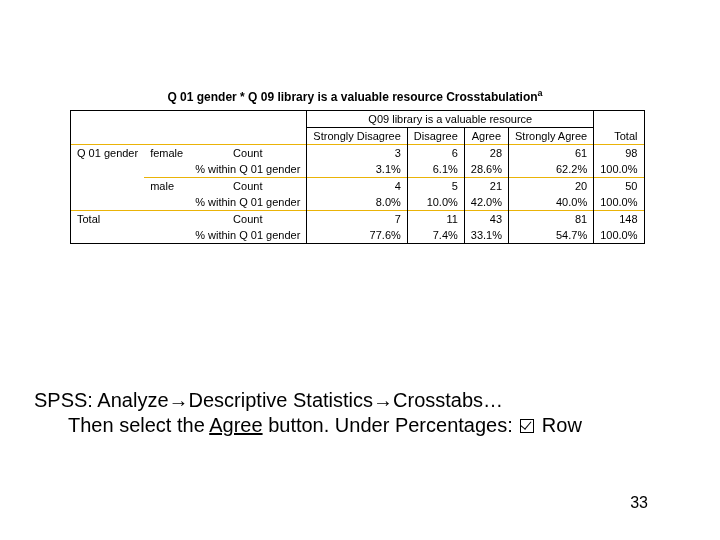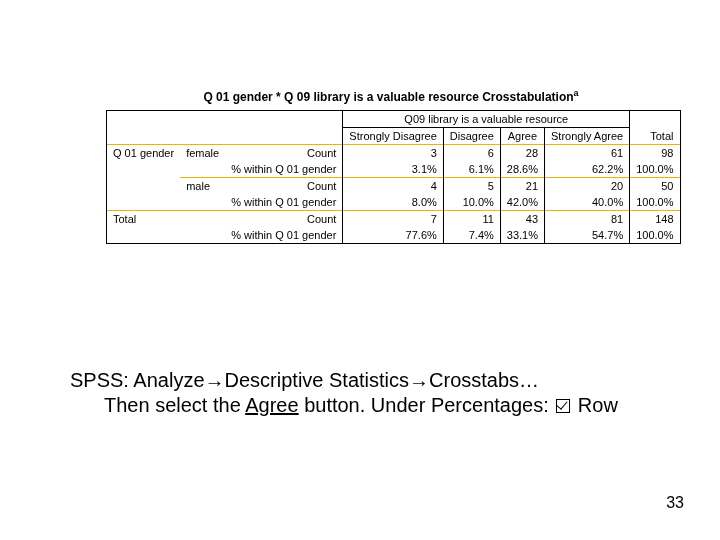--- a/index.html
+++ b/index.html
@@ -10,21 +10,20 @@
     background: #fff;
     font-family: Arial, Helvetica, sans-serif;
     color: #000;
     position: relative;
   }
   .page {
     width: 684px;
     height: 540px;
     position: relative;
     box-sizing: border-box;
-    margin-left: 36px;
   }
 
   .table-wrap {
     position: absolute;
     left: 70px;
     top: 88px;
     width: 570px;
   }
   .table-title {
     text-align: center;
@@ -41,21 +40,21 @@
     width: 100%;
     font-size: 11px;
   }
   table.cross th, table.cross td {
     padding: 2px 6px;
     font-weight: normal;
     text-align: right;
     white-space: nowrap;
   }
   table.cross .lab { text-align: left; }
-  table.cross .lab2 { text-align: right; }
+  table.cross .lab2 { text-align: center; }
 
   
   table.cross {
     border-top: 1.5px solid #000;
     border-bottom: 1.5px solid #000;
   }
   
   .bL { border-left: 1.5px solid #000; }
   .bR { border-right: 1.5px solid #000; }
 
@@ -68,21 +67,21 @@
     font-size: 10px;
     margin-top: 6px;
     padding-left: 10px;
     text-indent: -8px;
   }
   .footnote .a { font-size: 9px; vertical-align: super; }
 
   .instruction {
     position: absolute;
     left: 34px;
-    top: 368px;
+    top: 388px;
     width: 652px;
     font-family: Arial, Helvetica, sans-serif;
     font-size: 20px;
     line-height: 1.25;
   }
   .instruction .indent { padding-left: 34px; display: block; }
   .underline { text-decoration: underline; }
 
   .checkbox {
     display: inline-block;

